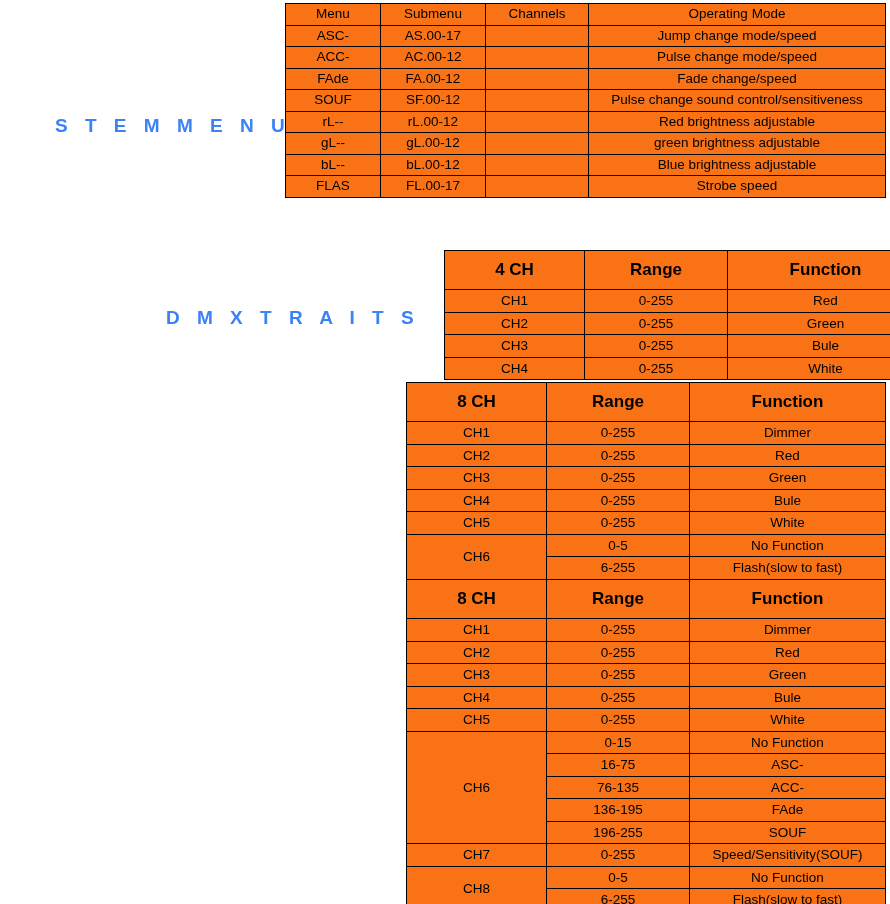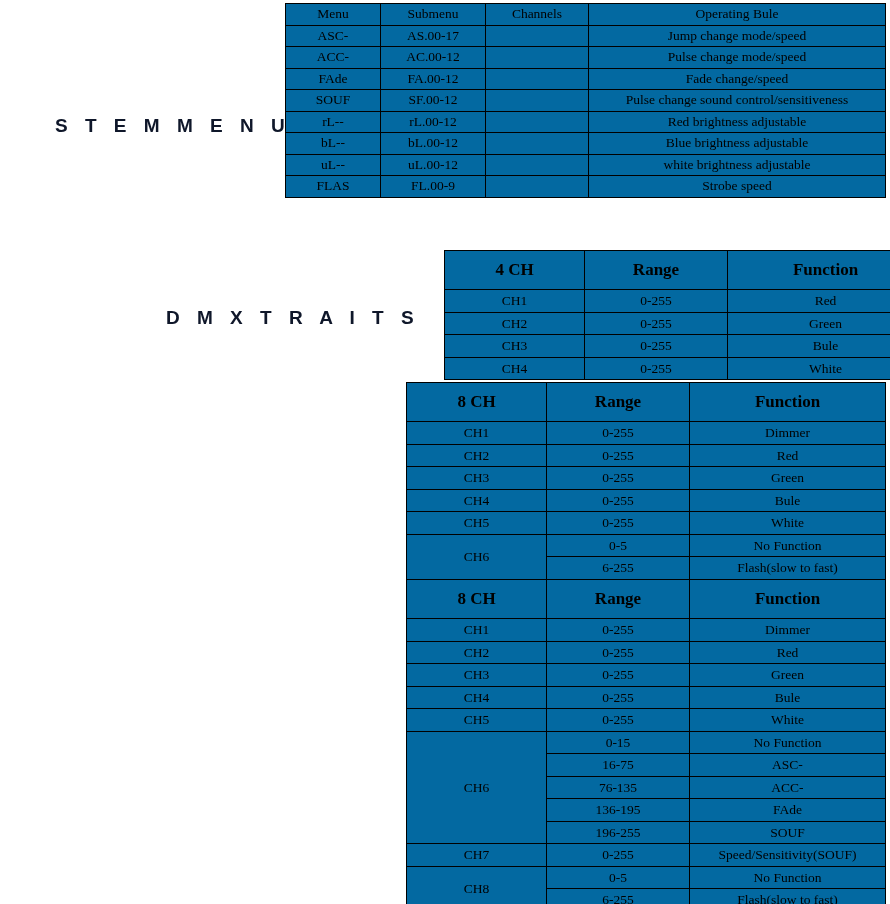--- a/index.html
+++ b/index.html
@@ -15,38 +15,37 @@
     color: #000000;
     overflow: hidden;
   }
 
   
   .side-label {
     position: absolute;
     font-weight: bold;
     font-size: 19px;
     letter-spacing: 6px;
-    color: #0f172a;
+    color: #3b82f6;
     white-space: nowrap;
   }
   #label-system {
     left: 55px;
     top: 115px;
   }
   #label-dmx {
     left: 166px;
     top: 307px;
   }
 
   
   table {
     border-collapse: collapse;
     table-layout: fixed;
-    background: #0369a1;
-    font-family: Liberation Serif, serif;
+    background: #f97316;
   }
   td, th {
     border: 1px solid #000;
     text-align: center;
     vertical-align: middle;
     font-weight: normal;
     padding: 0;
   }
 
   
@@ -104,21 +103,21 @@
     <col class="c-menu">
       <col class="c-sub">
       <col class="c-chan">
       <col class="c-op">
   </colgroup>
   <tbody>
     <tr>
       <td>Menu</td>
       <td>Submenu</td>
       <td>Channels</td>
-      <td>Operating Bule</td>
+      <td>Operating Mode</td>
     </tr>
     <tr>
       <td>ASC-</td>
       <td>AS.00-17</td>
       <td></td>
       <td>Jump change mode/speed</td>
     </tr>
     <tr>
       <td>ACC-</td>
       <td>AC.00-12</td>
@@ -137,34 +136,34 @@
       <td></td>
       <td>Pulse change sound control/sensitiveness</td>
     </tr>
     <tr>
       <td>rL--</td>
       <td>rL.00-12</td>
       <td></td>
       <td>Red brightness adjustable</td>
     </tr>
     <tr>
+      <td>gL--</td>
+      <td>gL.00-12</td>
+      <td></td>
+      <td>green brightness adjustable</td>
+    </tr>
+    <tr>
       <td>bL--</td>
       <td>bL.00-12</td>
       <td></td>
       <td>Blue brightness adjustable</td>
     </tr>
     <tr>
-      <td>uL--</td>
-      <td>uL.00-12</td>
-      <td></td>
-      <td>white brightness adjustable</td>
-    </tr>
-    <tr>
       <td>FLAS</td>
-      <td>FL.00-9</td>
+      <td>FL.00-17</td>
       <td></td>
       <td>Strobe speed</td>
     </tr>
   </tbody>
 </table>
 
 <table id="dmx-4ch" class="dmx-table">
   <colgroup>
       <col class="c-ch">
       <col class="c-range">

